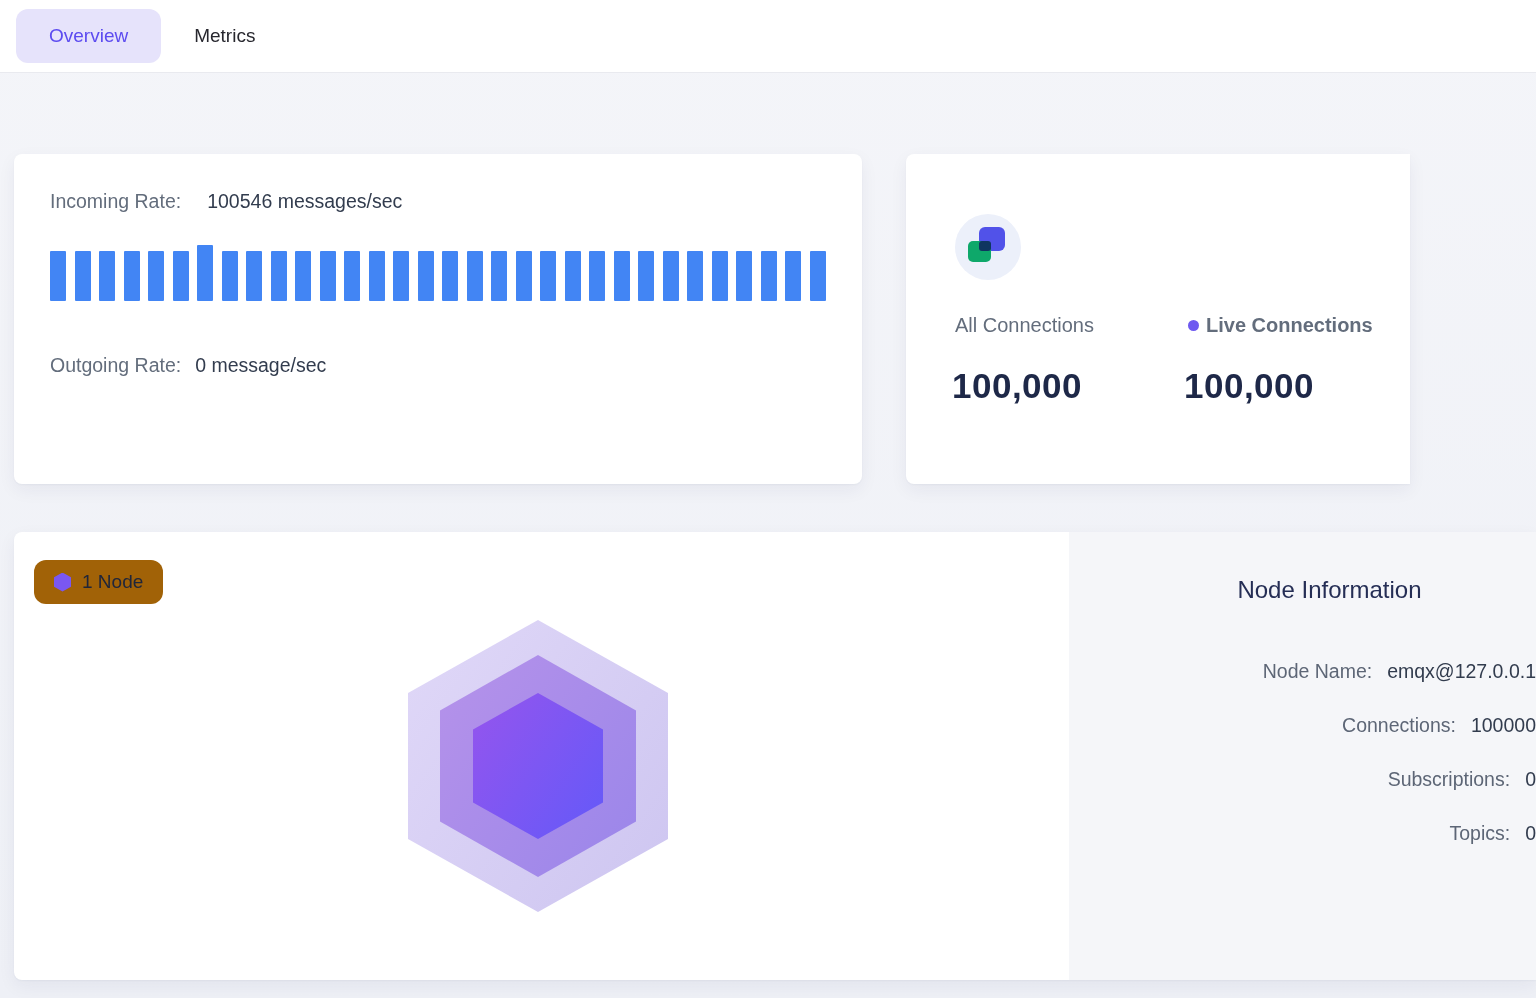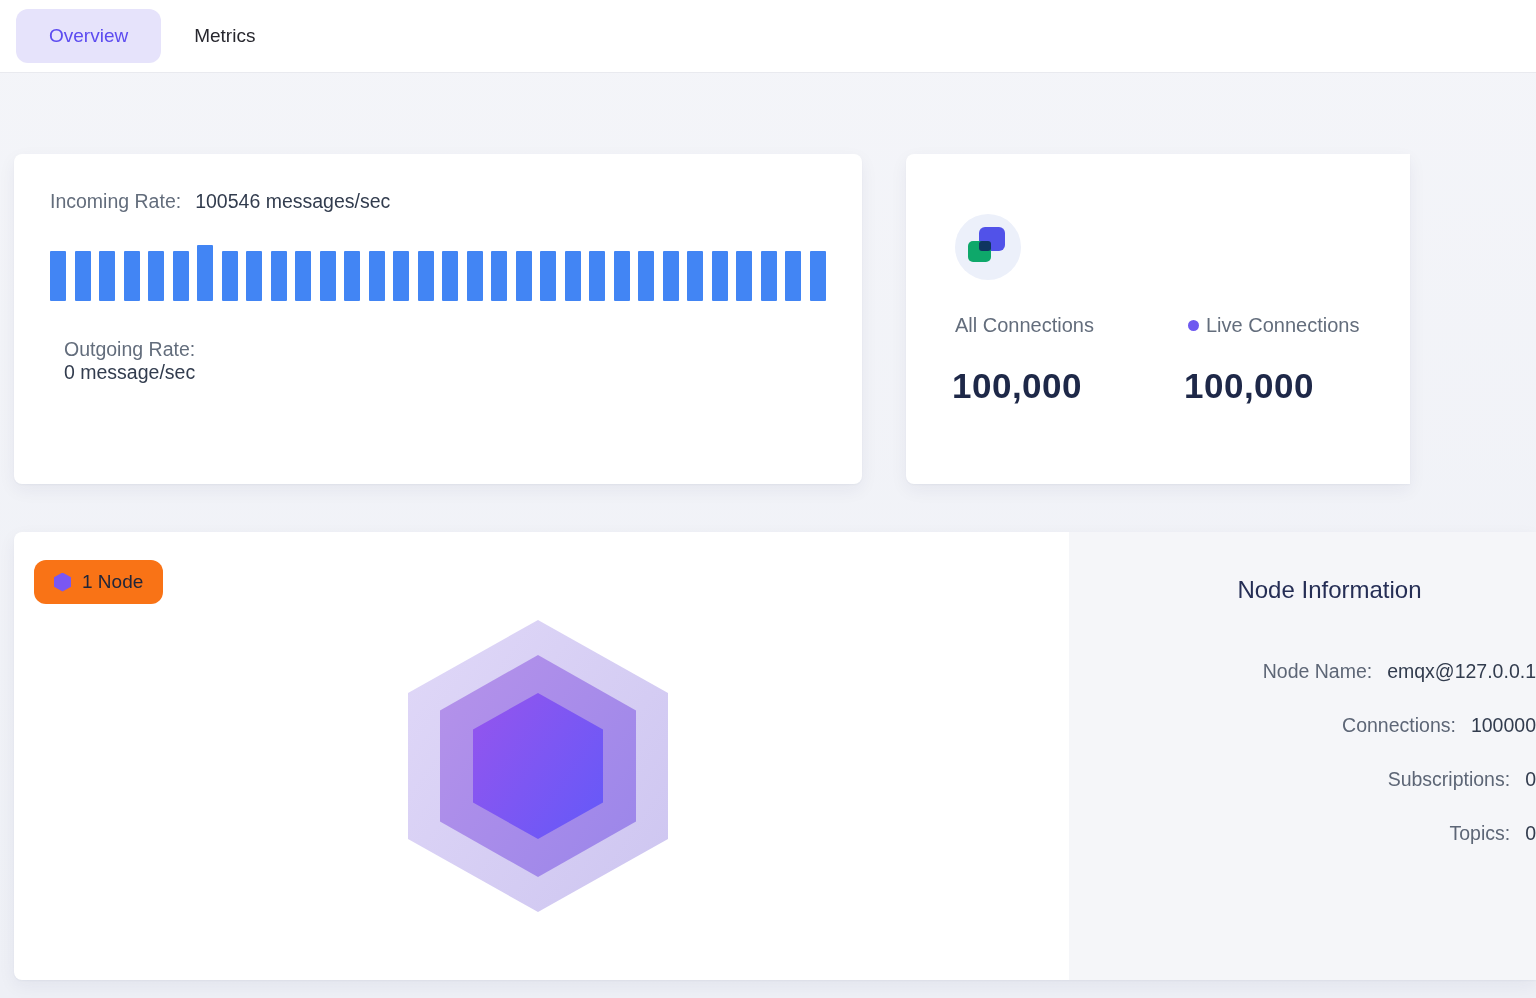--- a/index.html
+++ b/index.html
@@ -28,50 +28,50 @@
   .card {
     position:absolute; background:#ffffff; border-radius:8px;
     box-shadow:0 6px 18px rgba(30,41,80,0.06), 0 1px 2px rgba(30,41,80,0.04);
   }
 
   
   .card-rates { left:14px; top:154px; width:848px; height:330px; }
   .rate-row { position:absolute; left:36px; display:flex; align-items:baseline; font-size:19.5px; }
   .rate-row .lbl { color:#636d7c; }
   .rate-row .val { color:#323c4e; font-weight:500; margin-left:14px; }
-  .row-incoming { top:36px; }
-  .row-outgoing { top:184px;flex-direction:column; }
+  .row-incoming { top:36px;gap:12px; }
+  .row-outgoing { top:200px; }
   .bars {
     position:absolute; left:36px; top:93px; width:776px; height:54px;
     display:flex; justify-content:space-between; align-items:flex-end;
   }
   .bars .bar { width:16px; border-radius:1px; }
 
   
   .card-conn { left:906px; top:154px; width:504px; height:330px; border-top-right-radius:0; border-bottom-right-radius:0; }
   .conn-icon-circle {
     position:absolute; left:49px; top:60px; width:66px; height:66px;
     border-radius:50%; background:#ecf0fa;
   }
   .sq { position:absolute; }
   .sq-purple { left:24px; top:13px; width:26px; height:24px; border-radius:6px; }
   .sq-green  { left:13px; top:27px; width:23px; height:21px; border-radius:5px; }
   .sq-overlap{ left:24px; top:27px; width:12px; height:10px; border-radius:3px; }
   .conn-labels { position:absolute; top:160px; left:49px; display:flex; font-size:20px; color:#636d7c; }
-  .conn-label-live { position:absolute; left:282px; top:160px; display:flex; align-items:center; font-size:20px; color:#636d7c; }
+  .conn-label-live { position:absolute; left:282px; top:160px; display:flex; align-items:center; font-size:20px; color:#636d7c;font-weight:bold; }
   .live-dot { width:11px; height:11px; border-radius:50%; margin-right:7px; }
   .conn-values { position:absolute; top:212px; left:46px; font-size:35px; font-weight:600; color:#1e2848; letter-spacing:0.5px; }
   .conn-value-all { position:absolute; left:0; top:0; }
   .conn-value-live { position:absolute; left:232px; top:0; }
 
   
   .card-cluster { left:14px; top:532px; width:1522px; height:448px; border-top-right-radius:0; border-bottom-right-radius:0; overflow:hidden; }
   .node-badge {
     position:absolute; left:20px; top:28px; height:44px; padding:0 20px;
-    background:#f97316; border-radius:12px;
+    background:#a16207; border-radius:12px;
     display:flex; align-items:center; gap:11px;
     font-size:19px; color:#20263a;
   }
   .hex { clip-path:polygon(50% 0%, 100% 25%, 100% 75%, 50% 100%, 0% 75%, 0% 25%); }
   .badge-hex { width:17px; height:19px; background:#7a57f2; }
 
   .hex-outer  { position:absolute; left:394px; top:88px;  width:260px; height:292px;
                 background:linear-gradient(125deg,#ded6f7 10%,#cfc7f1 90%); }
   .hex-middle { position:absolute; left:426px; top:123px; width:196px; height:222px;
                 background:linear-gradient(125deg,#b391ea 10%,#9d87ea 90%); }

